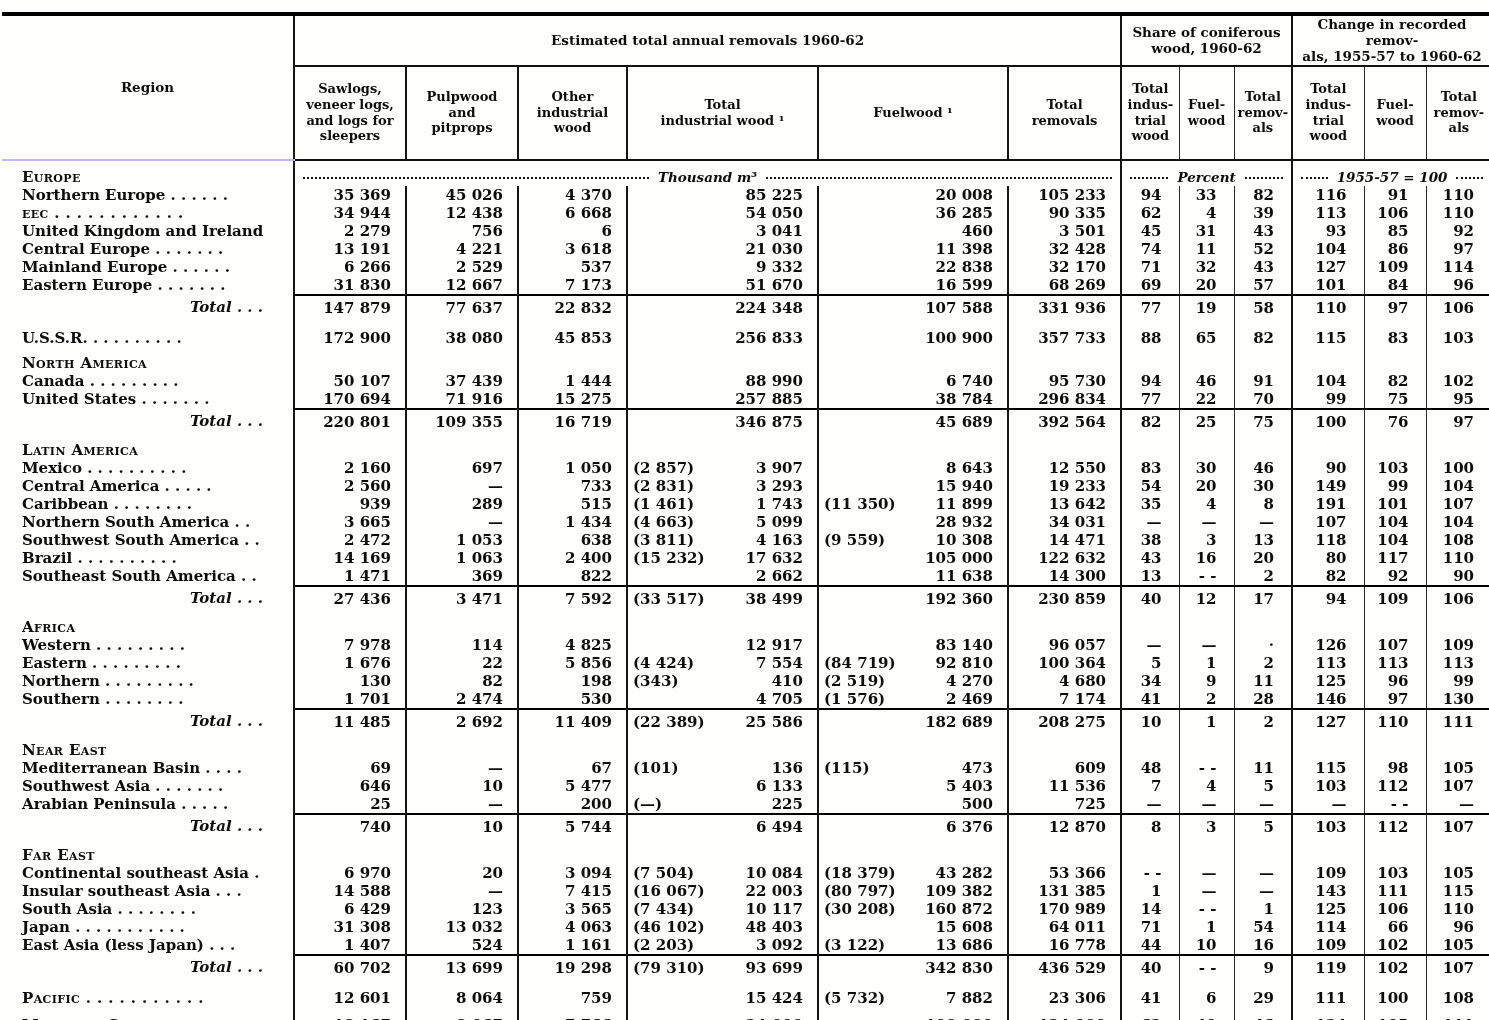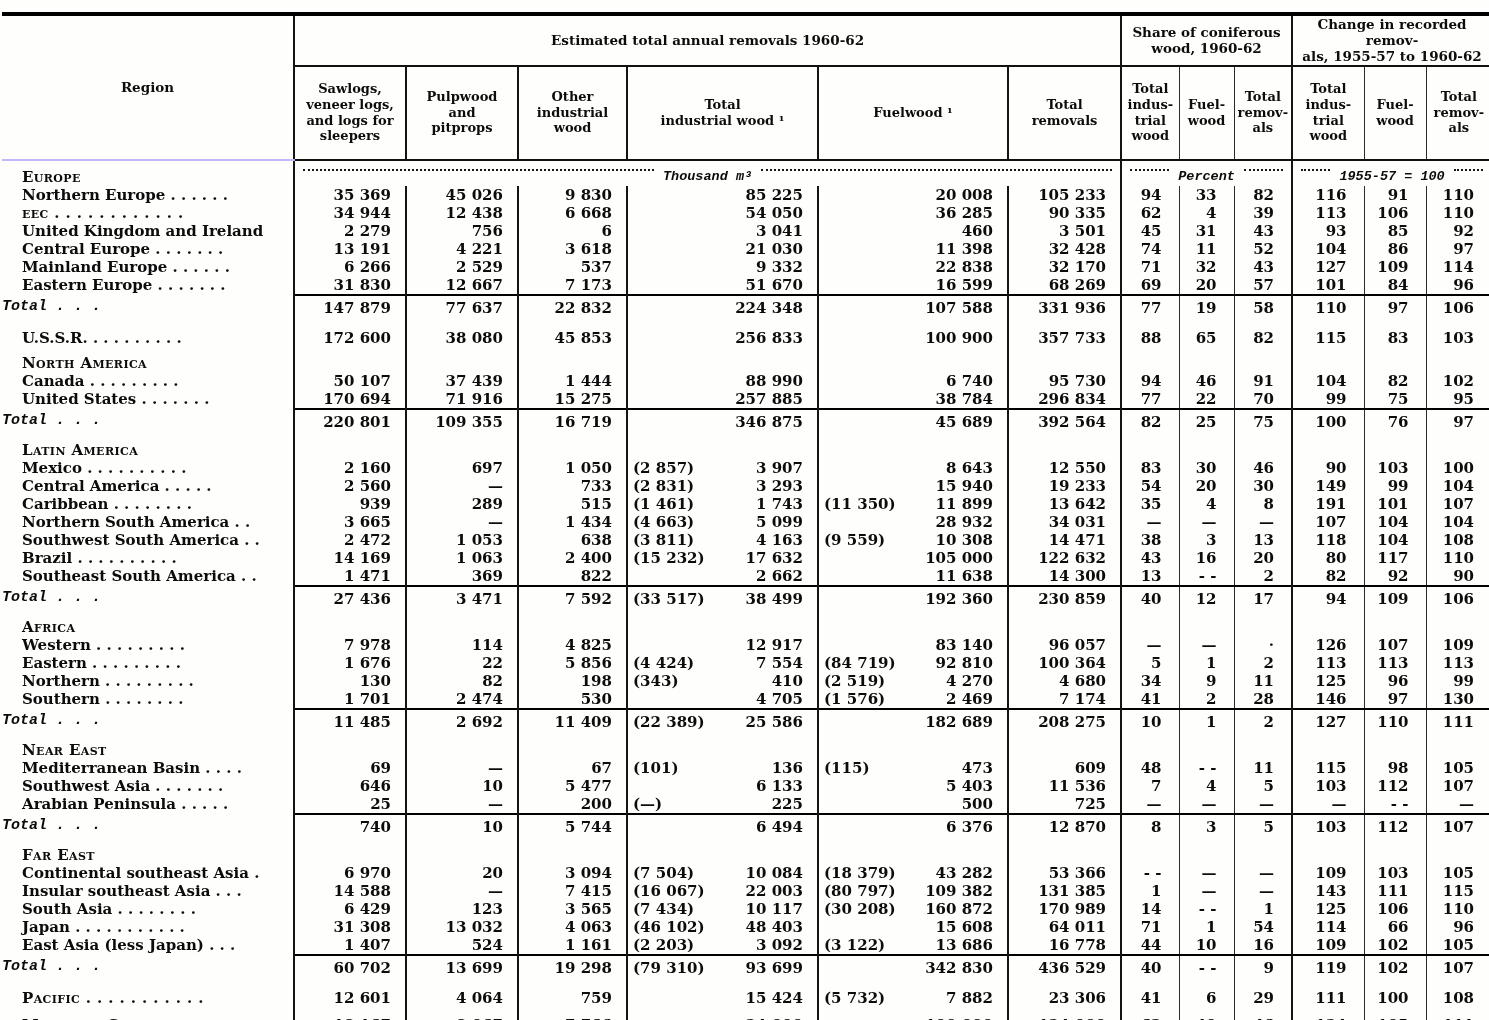--- a/index.html
+++ b/index.html
@@ -19,31 +19,31 @@
   th{font-weight:700;text-align:center;white-space:pre-line;}
   .h1{height:46px;font-size:13.5px;line-height:1.2;}
   .h1g{border-bottom:2px solid #111;}
   .h2{height:92px;font-size:13px;line-height:1.22;border-bottom:2px solid #111;}
   .regionth{font-size:13.5px;border-bottom:2px solid #c4b5fd;}
   
   td{font-size:15px;line-height:18px;}
   .region{text-align:left;padding-left:20px;white-space:nowrap;}
   .sc{font-variant:small-caps;letter-spacing:.4px;}
   .it{font-style:italic;}
-  .rt{text-align:left;padding-right:30px;padding-left:0;font-family:Liberation Mono, monospace;}
+  .rt{text-align:right;padding-right:30px;padding-left:0;}
   .n{text-align:right;padding-right:14px;white-space:nowrap;}
   .s{padding-right:17px;}
   .pa{text-align:left;padding-left:5px;white-space:nowrap;}
   tr.section td{padding-top:7px;}
   tr.gap td{padding-top:9px;}
   tr.total td{padding-top:3px;padding-bottom:3px;}
   tr.total td.tl{border-top:2px solid #000;}
   
   .units{font-style:italic;font-size:13.5px;}
-  .ldr{display:flex;align-items:flex-start;height:18px;padding:0 8px;font-family:Liberation Mono, monospace;}
+  .ldr{display:flex;align-items:center;height:18px;padding:0 8px;}
   .ldr .dl{flex:1;border-top:2px dotted #161616;transform:translateY(1px);}
   .ldr .lab{padding:0 9px;white-space:nowrap;}
 </style>
 </head>
 <body>
 
 <div class="sheet">
   <table>
     <colgroup>
       <col style="width:292px">
@@ -129,21 +129,21 @@
               <span class="dl"></span>
               <span class="lab">1955-57 = 100</span>
               <span class="dl"></span>
             </div>
           </td>
         </tr>
         <tr>
           <td class="region b">Northern Europe  .  .  .  .  .  .</td>
           <td class="n b">35 369</td>
           <td class="n b">45 026</td>
-          <td class="n b">9 830</td>
+          <td class="n b">4 370</td>
           <td class="pa"></td>
           <td class="n b">85 225</td>
           <td class="pa"></td>
           <td class="n b">20 008</td>
           <td class="n b">105 233</td>
           <td class="n s t">94</td>
           <td class="n s t">33</td>
           <td class="n s b">82</td>
           <td class="n s t">116</td>
           <td class="n s t">91</td>
@@ -246,21 +246,21 @@
           <td class="n b tl">331 936</td>
           <td class="n s t tl">77</td>
           <td class="n s t tl">19</td>
           <td class="n s b tl">58</td>
           <td class="n s t tl">110</td>
           <td class="n s t tl">97</td>
           <td class="n s tl">106</td>
         </tr>
         <tr class="gap">
           <td class="region b">U.S.S.R.   .  .  .  .  .  .  .  .  .</td>
-          <td class="n b">172 600</td>
+          <td class="n b">172 900</td>
           <td class="n b">38 080</td>
           <td class="n b">45 853</td>
           <td class="pa"></td>
           <td class="n b">256 833</td>
           <td class="pa"></td>
           <td class="n b">100 900</td>
           <td class="n b">357 733</td>
           <td class="n s t">88</td>
           <td class="n s t">65</td>
           <td class="n s b">82</td>
@@ -791,21 +791,21 @@
           <td class="n s t tl">40</td>
           <td class="n s t tl">- -</td>
           <td class="n s b tl">9</td>
           <td class="n s t tl">119</td>
           <td class="n s t tl">102</td>
           <td class="n s tl">107</td>
         </tr>
         <tr class="gap">
           <td class="region b sc">Pacific .  .  .  .  .  .  .  .  .  .  .</td>
           <td class="n b">12 601</td>
-          <td class="n b">4 064</td>
+          <td class="n b">8 064</td>
           <td class="n b">759</td>
           <td class="pa"></td>
           <td class="n b">15 424</td>
           <td class="pa">(5 732)</td>
           <td class="n b">7 882</td>
           <td class="n b">23 306</td>
           <td class="n s t">41</td>
           <td class="n s t">6</td>
           <td class="n s b">29</td>
           <td class="n s t">111</td>

